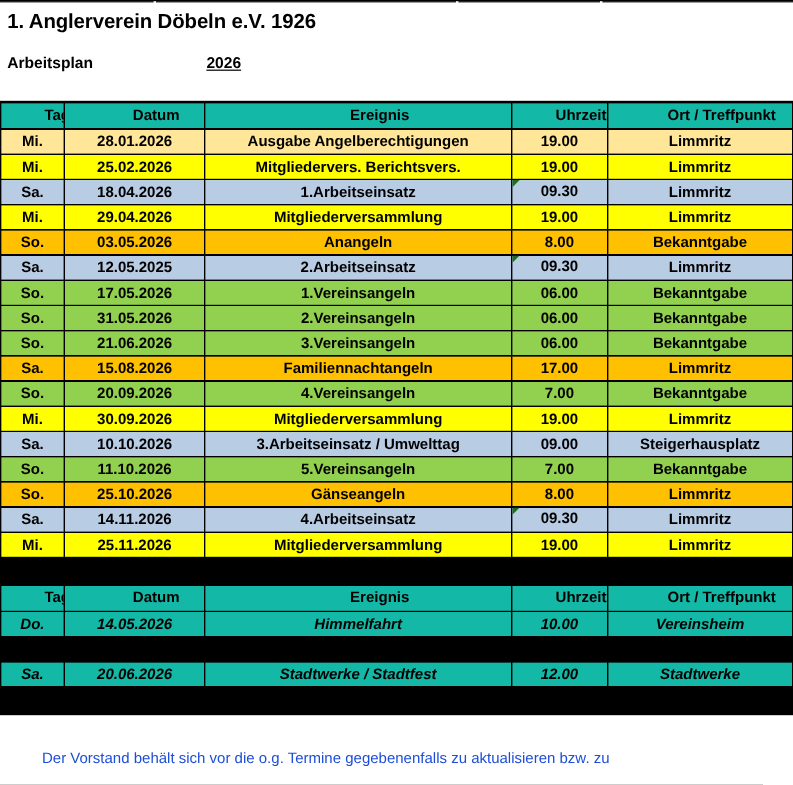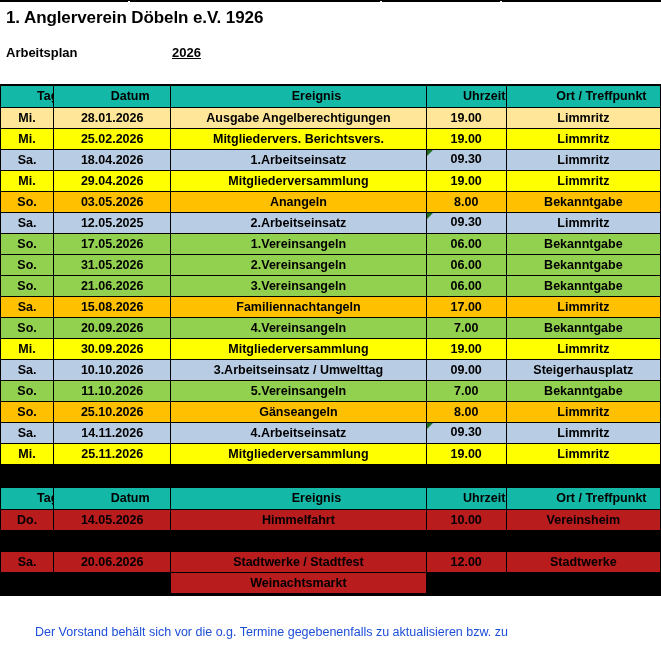--- a/index.html
+++ b/index.html
@@ -112,21 +112,21 @@
 
   .tbl-main { top: 85px; }
   .tbl-sec  { top: 487px; }
 
   
   .fill-cream  { background: #FFE699; }
   .fill-yellow { background: #FFFF00; }
   .fill-blue   { background: #B8CCE4; }
   .fill-orange { background: #FFC000; }
   .fill-green  { background: #92D050; }
-  .fill-white  { background: #b91c1c; }
+  .fill-white  { background: #14b8a6; font-style: italic; }
   .fill-black  { background: #000000; border-color:#000000 !important; }
 
   .txt-red  { color: #FF0000; }
   .txt-blue { color: #0000EE; }
 
   
   .cellwrap {
     position: relative;
     width: 100%;
     height: 100%;
@@ -358,27 +358,20 @@
           <td class="fill-black txt-blue">18.00</td>
           <td class="fill-black txt-blue">Bürgergarten Arena</td>
         </tr>
         <tr>
           <td class="fill-white">Sa.</td>
           <td class="fill-white">20.06.2026</td>
           <td class="fill-white">Stadtwerke / Stadtfest</td>
           <td class="fill-white">12.00</td>
           <td class="fill-white">Stadtwerke</td>
         </tr>
-        <tr>
-          <td class="fill-black"></td>
-          <td class="fill-black"></td>
-          <td class="fill-white">Weinachtsmarkt</td>
-          <td class="fill-black"></td>
-          <td class="fill-black"></td>
-        </tr>
       </tbody>
   </table>
 
   <div class="footer">
     <p class="l1">Der Vorstand behält sich vor die o.g. Termine gegebenenfalls zu aktualisieren bzw. zu</p>
   </div>
 
 </div>
 
 </body></html>

